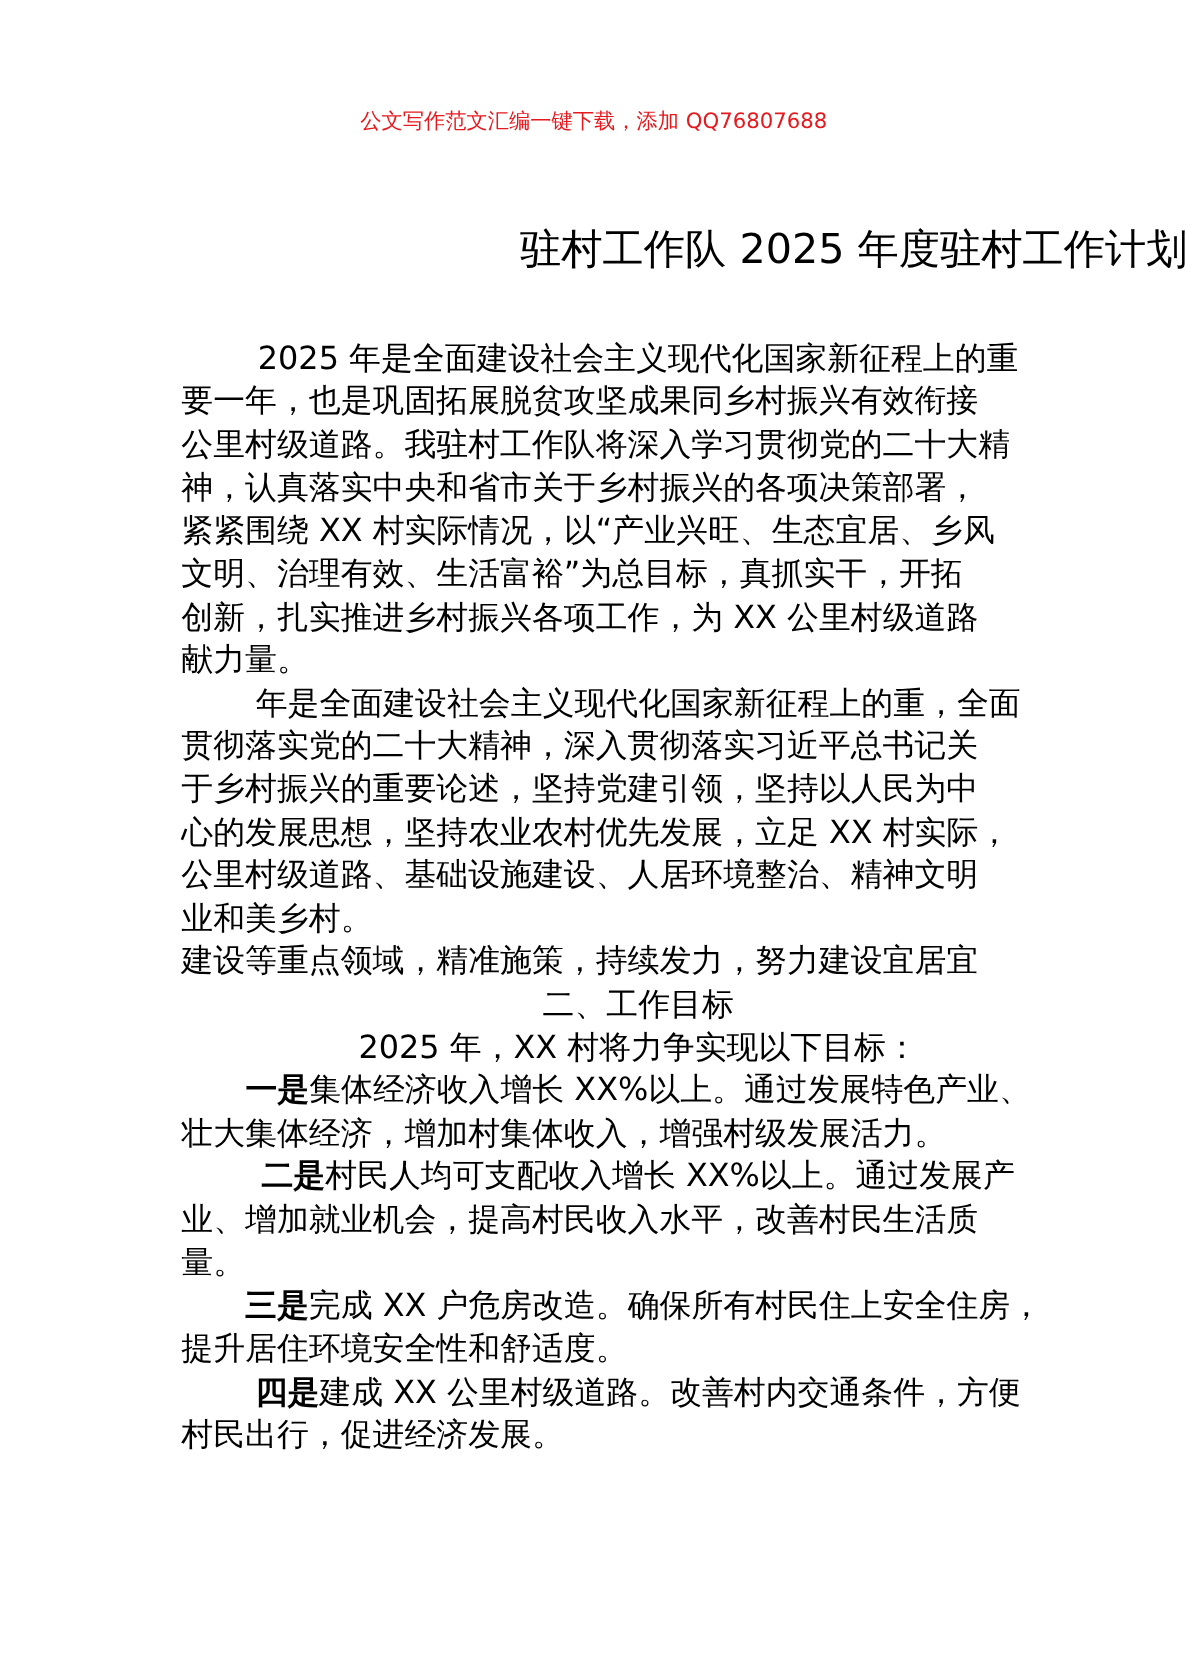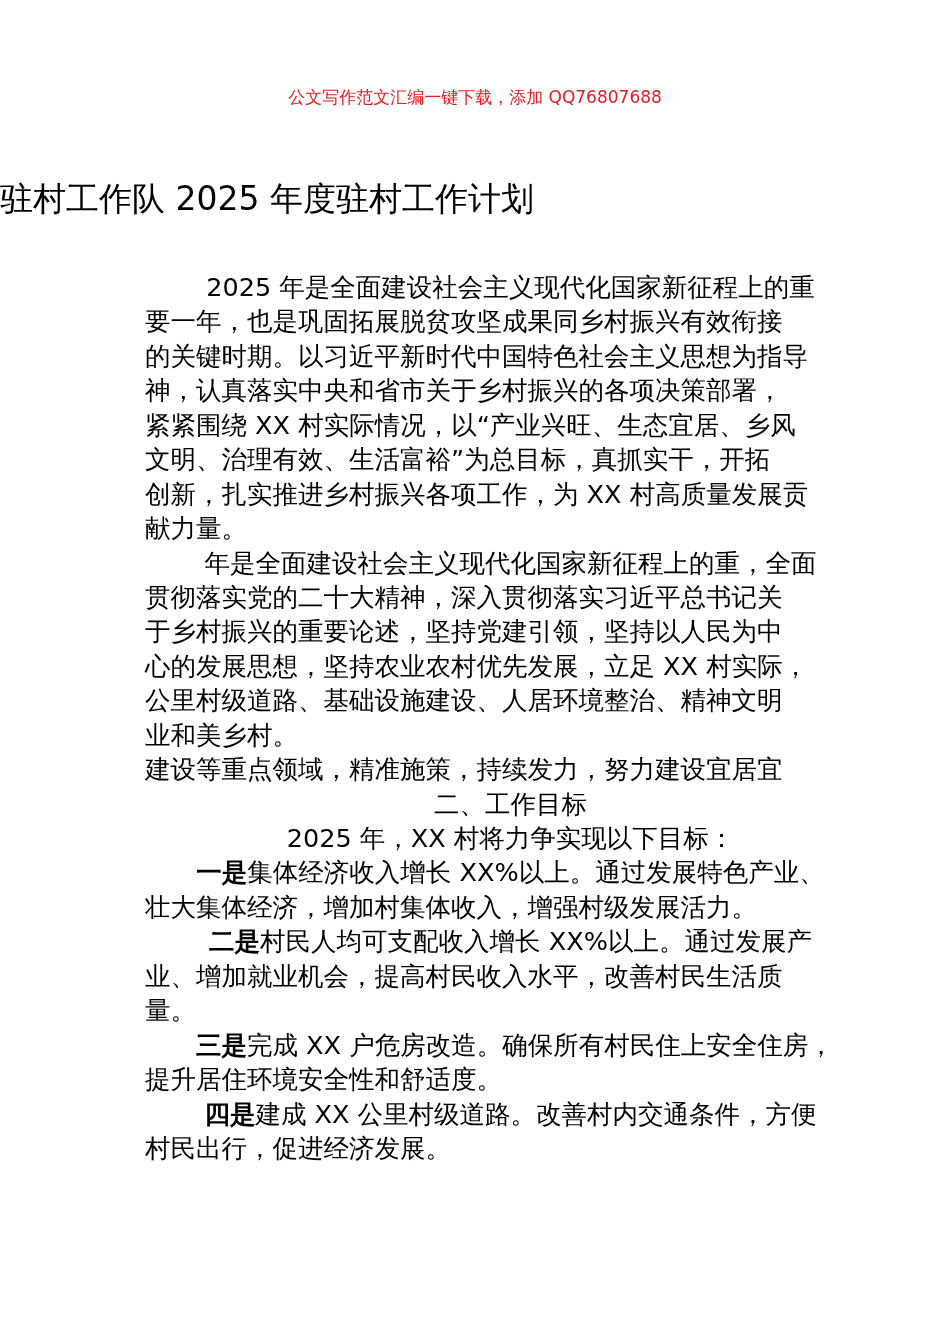--- a/index.html
+++ b/index.html
@@ -4,21 +4,21 @@
   <style>
     html, body { margin: 0; padding: 0; background: #ffffff; }
     body { width: 950px; height: 1344px; position: relative; overflow: hidden; }
     .page { position: absolute; left: 0; top: 0; width: 950px; height: 1160px; background: #fff; }
     .banner {
       position: absolute; top: 84px; left: 0; width: 950px; text-align: center;
       color: #e6191e; font-family: "DejaVu Sans", "Liberation Sans", sans-serif;
       font-size: 17px; line-height: 26px; white-space: nowrap;
     }
     .title {
-      position: absolute; top: 176px; left: 0; width: 950px; text-align: left;
+      position: absolute; top: 176px; left: 0; width: 950px; text-align: right;
       color: #000; font-family: "DejaVu Sans", sans-serif;
       font-size: 33px; line-height: 46px; white-space: nowrap; letter-spacing: 0px;
     }
     .body-text {
       position: absolute; top: 270px; left: 145px; width: 680px;
       font-family: "DejaVu Sans", sans-serif; font-size: 25.5px; color: #000;
     }
     .line { height: 34.45px; line-height: 34.45px; white-space: nowrap; }
     .indent { padding-left: 51px; text-align: center; }
     b { font-weight: bold; margin-top: 13px; }
@@ -27,25 +27,25 @@
 <body>
 
 <div class="page">
   <div class="banner">公文写作范文汇编一键下载，添加 QQ76807688</div>
   <div class="title">驻村工作队 2025 年度驻村工作计划</div>
 
   <div class="body-text">
 
     <div class="line indent">2025 年是全面建设社会主义现代化国家新征程上的重</div>
     <div class="line">要一年，也是巩固拓展脱贫攻坚成果同乡村振兴有效衔接</div>
-    <div class="line">的关键时期。以习近平新时代中国特色社会主义思想为指导</div>
+    <div class="line">公里村级道路。我驻村工作队将深入学习贯彻党的二十大精</div>
     <div class="line">神，认真落实中央和省市关于乡村振兴的各项决策部署，</div>
     <div class="line">紧紧围绕 XX 村实际情况，以“产业兴旺、生态宜居、乡风</div>
     <div class="line">文明、治理有效、生活富裕”为总目标，真抓实干，开拓</div>
-    <div class="line">创新，扎实推进乡村振兴各项工作，为 XX 村高质量发展贡</div>
+    <div class="line">创新，扎实推进乡村振兴各项工作，为 XX 公里村级道路</div>
     <div class="line">献力量。</div>
 
     <div class="line indent">年是全面建设社会主义现代化国家新征程上的重，全面</div>
     <div class="line">贯彻落实党的二十大精神，深入贯彻落实习近平总书记关</div>
     <div class="line">于乡村振兴的重要论述，坚持党建引领，坚持以人民为中</div>
     <div class="line">心的发展思想，坚持农业农村优先发展，立足 XX 村实际，</div>
     <div class="line">公里村级道路、基础设施建设、人居环境整治、精神文明</div>
     <div class="line">业和美乡村。</div>
     <div class="line">建设等重点领域，精准施策，持续发力，努力建设宜居宜</div>
 

